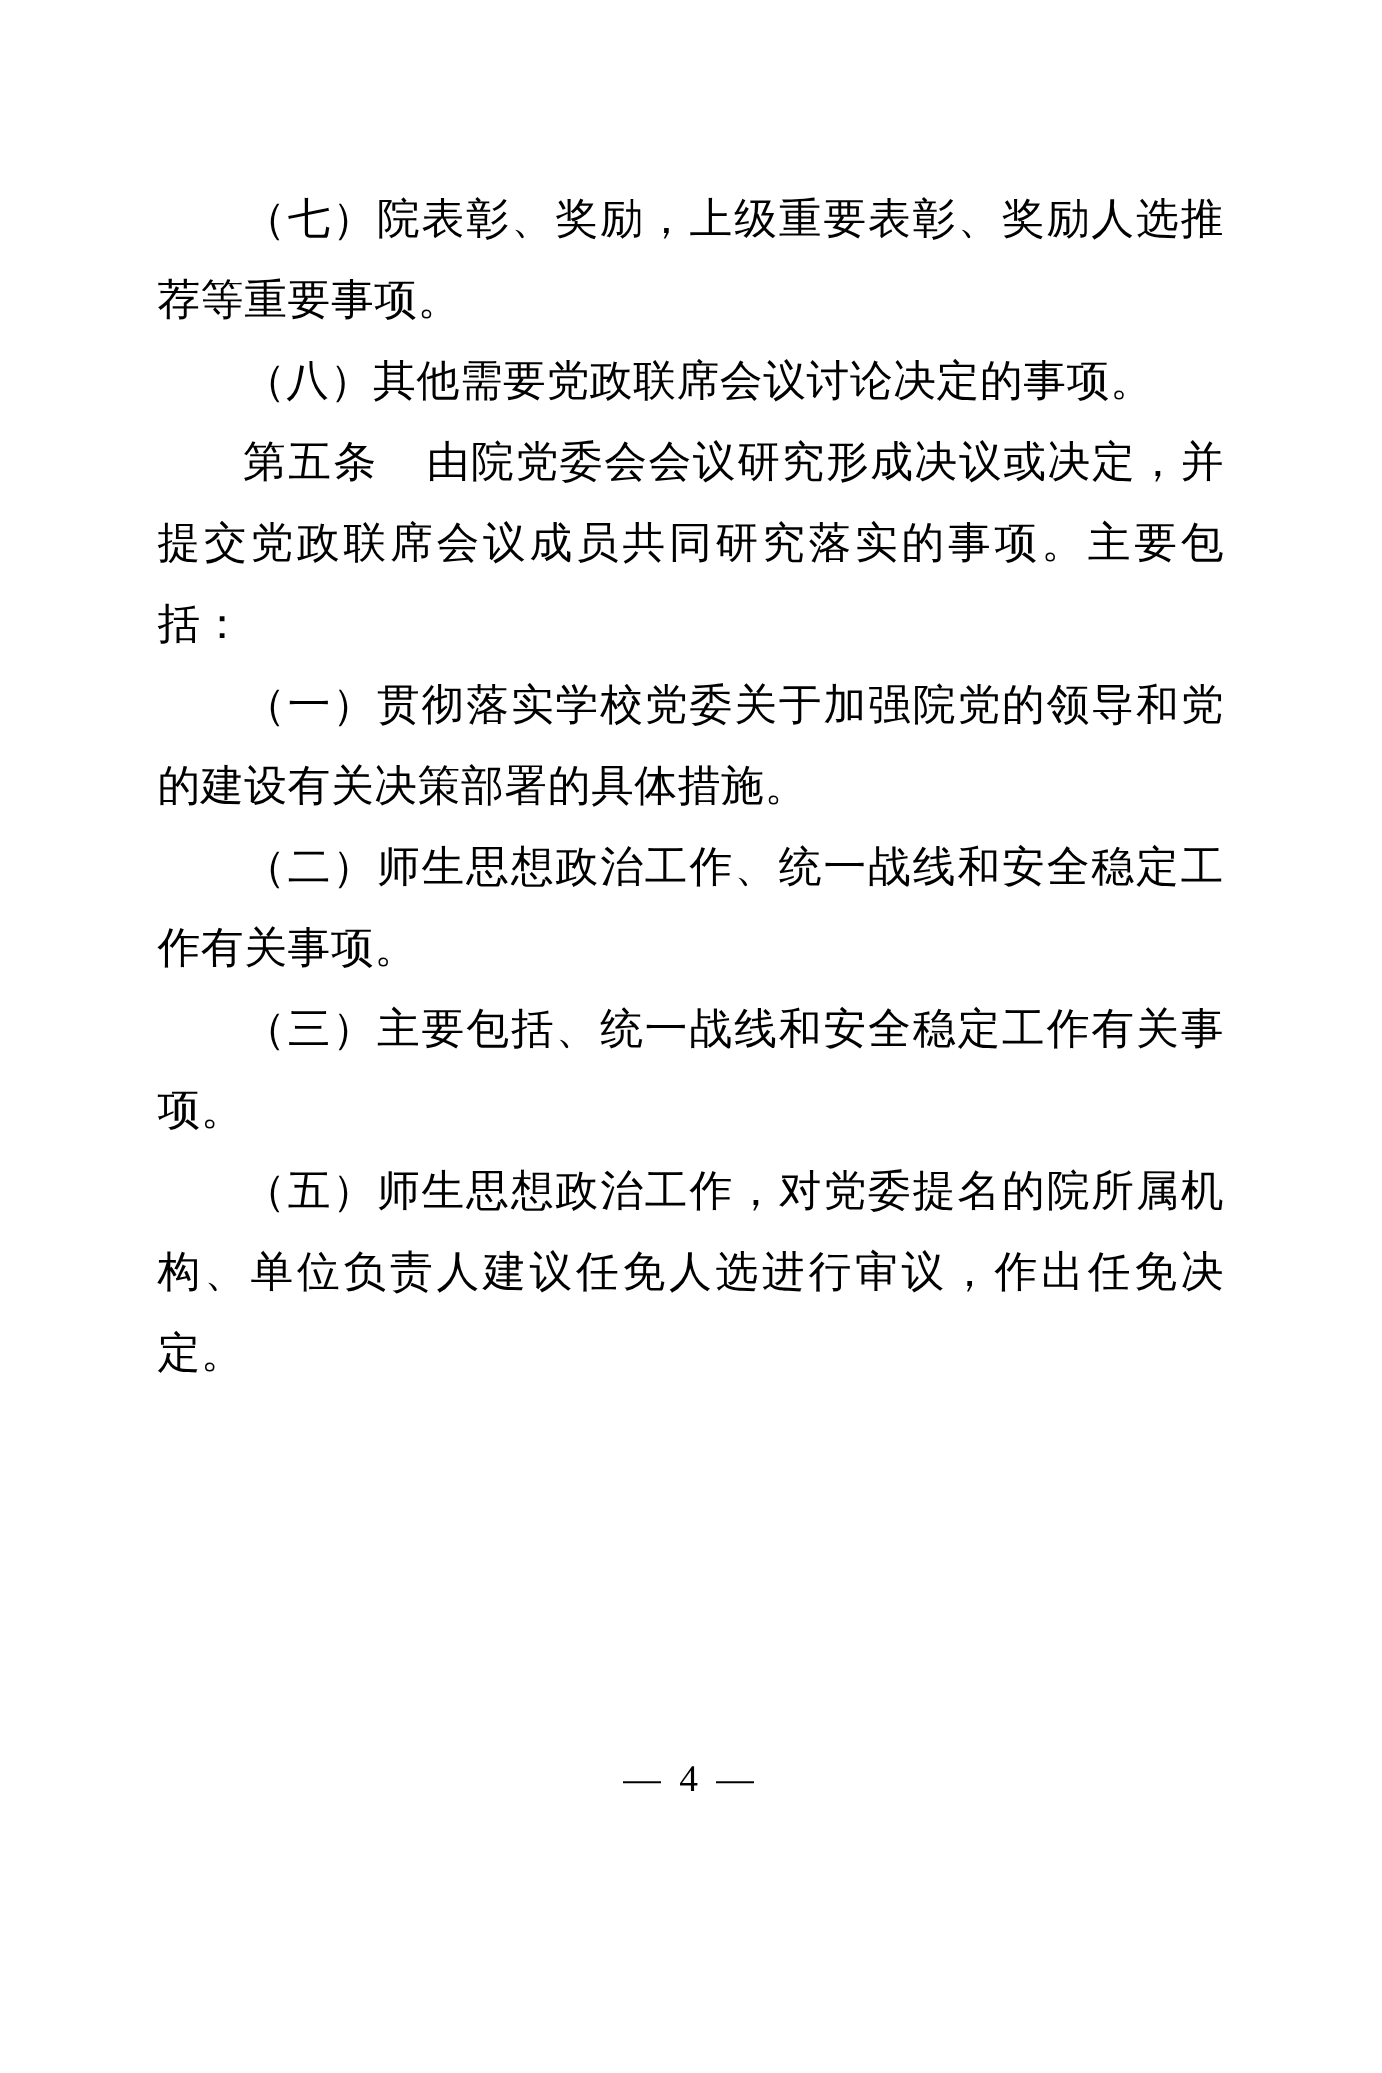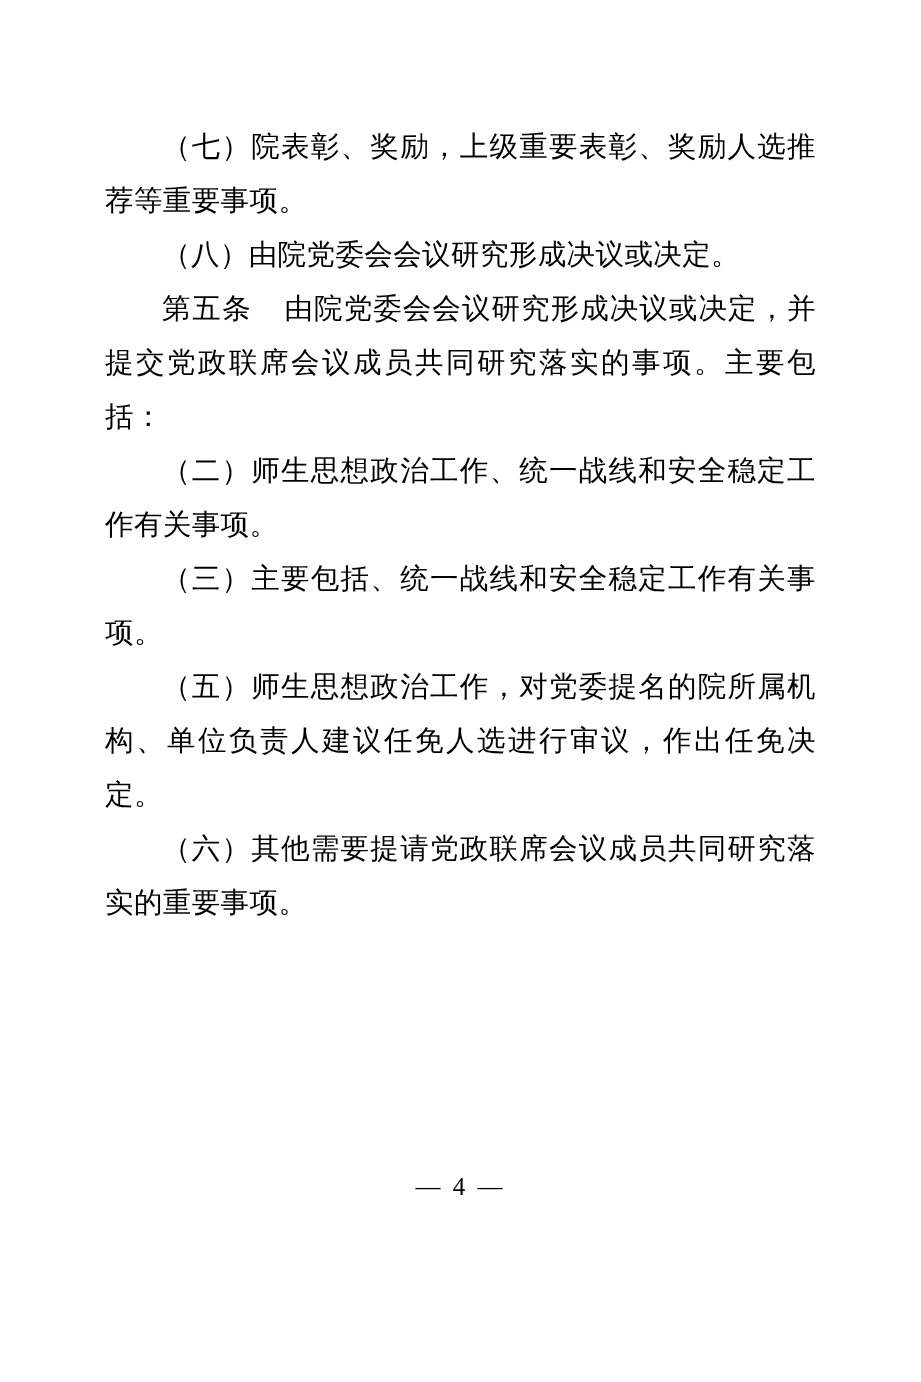--- a/index.html
+++ b/index.html
@@ -63,32 +63,32 @@
   }
 </style>
 </head>
 <body>
 
 <div class="page">
   <div class="body-text">
 
     <p class="para">（七）院表彰、奖励，上级重要表彰、奖励人选推荐等重要事项。</p>
 
-    <p class="para">（八）由院党委会会议研究形成决议或决定。</p>
+    <p class="para">（八）其他需要党政联席会议讨论决定的事项。</p>
 
     <p class="para"><span class="article-head">第五条</span><span class="article-gap"></span><span>由院党委会会议研究形成决议或决定，并提交党政联席会议成员共同研究落实的事项。主要包括：</span></p>
 
+    <p class="para">（一）贯彻落实学校党委关于加强院党的领导和党的建设有关决策部署的具体措施。</p>
 
     <p class="para">（二）师生思想政治工作、统一战线和安全稳定工作有关事项。</p>
 
     <p class="para">（三）主要包括、统一战线和安全稳定工作有关事项。</p>
 
 
     <p class="para">（五）师生思想政治工作，对党委提名的院所属机构、单位负责人建议任免人选进行审议，作出任免决定。</p>
 
-    <p class="para">（六）其他需要提请党政联席会议成员共同研究落实的重要事项。</p>
 
 
 
   </div>
 
   <div class="footer">— 4 —</div>
 </div>
 
 </body></html>

